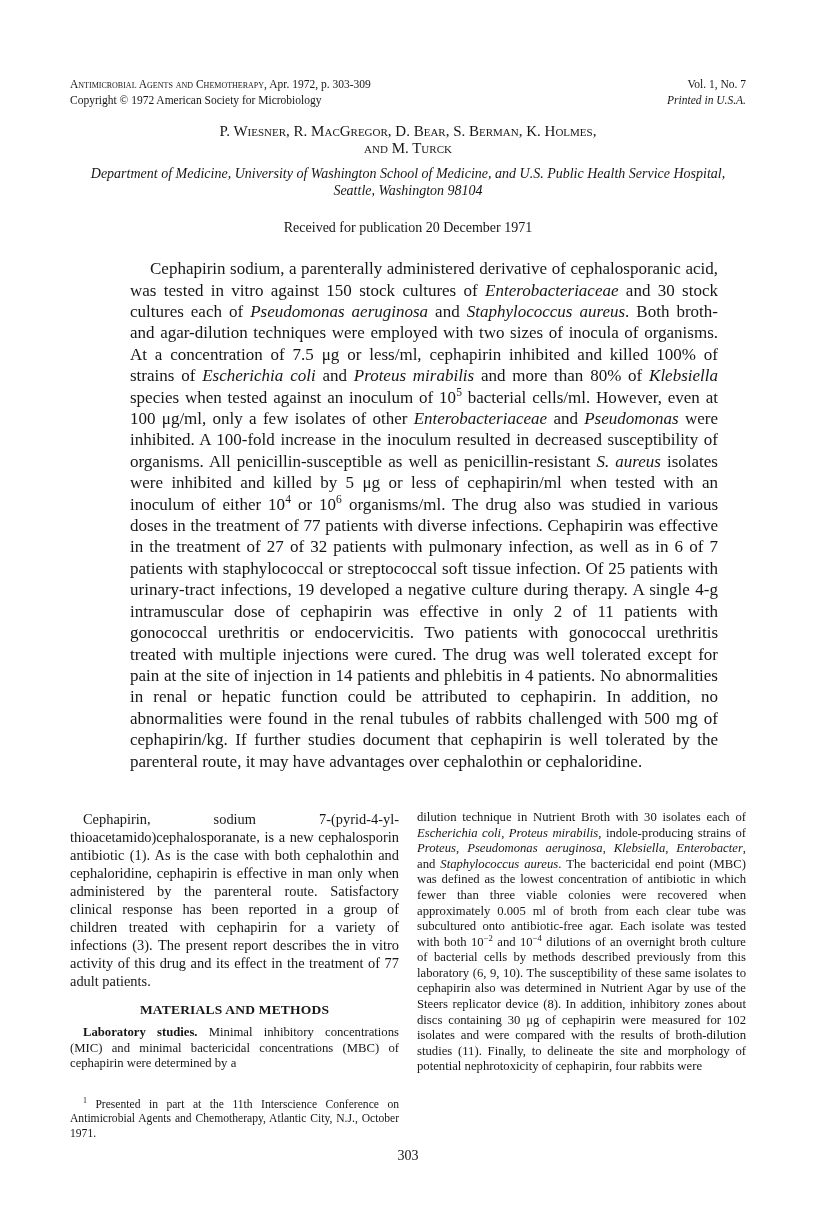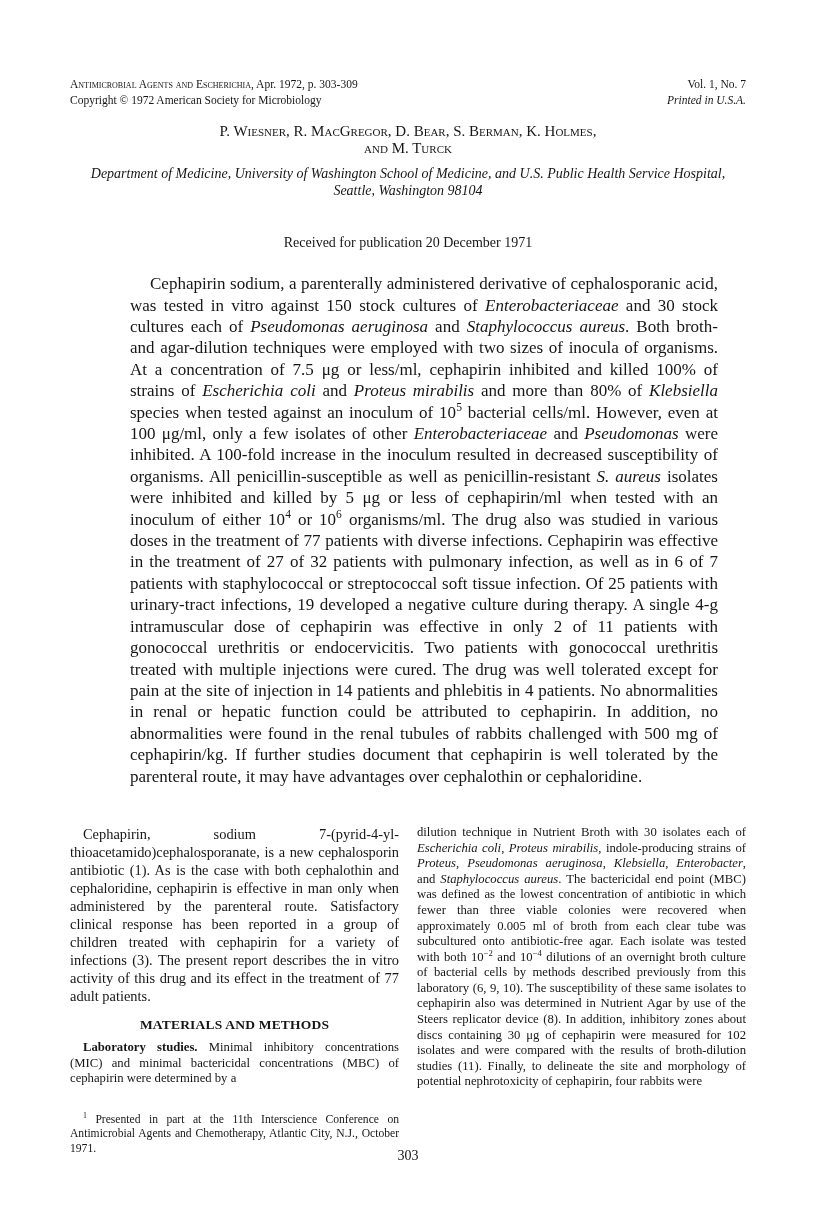--- a/index.html
+++ b/index.html
@@ -39,21 +39,21 @@
   }
 
   .affiliation {
     text-align:center;
     font-style:italic;
     font-size:14px;
     line-height:17px;
     margin-top:8px;
   }
 
-  .received { text-align:center; font-size:14px; margin-top:36px; }
+  .received { text-align:center; font-size:14px; margin-top:21px; }
 
   .abstract {
     margin:22px 28px 12px 60px;
     text-align:justify;
     font-size:17px;
     line-height:21.4px;
     text-indent:20px;
   }
 
   .columns { display:flex; gap:18px; margin-top:38px; }
@@ -98,21 +98,21 @@
     font-size:14px;
   }
 </style>
 </head>
 <body>
 
 <div class="page">
 
   <header class="masthead">
     <div class="mast-left">
-      <div><span class="sc">Antimicrobial Agents and Escherichia</span>, Apr. 1972, p. 303-309</div>
+      <div><span class="sc">Antimicrobial Agents and Chemotherapy</span>, Apr. 1972, p. 303-309</div>
       <div>Copyright © 1972 American Society for Microbiology</div>
     </div>
     <div class="mast-right">
       <div>Vol. 1, No. 7</div>
       <div class="italic">Printed in U.S.A.</div>
     </div>
   </header>
 
 
   <div class="authors-block">

